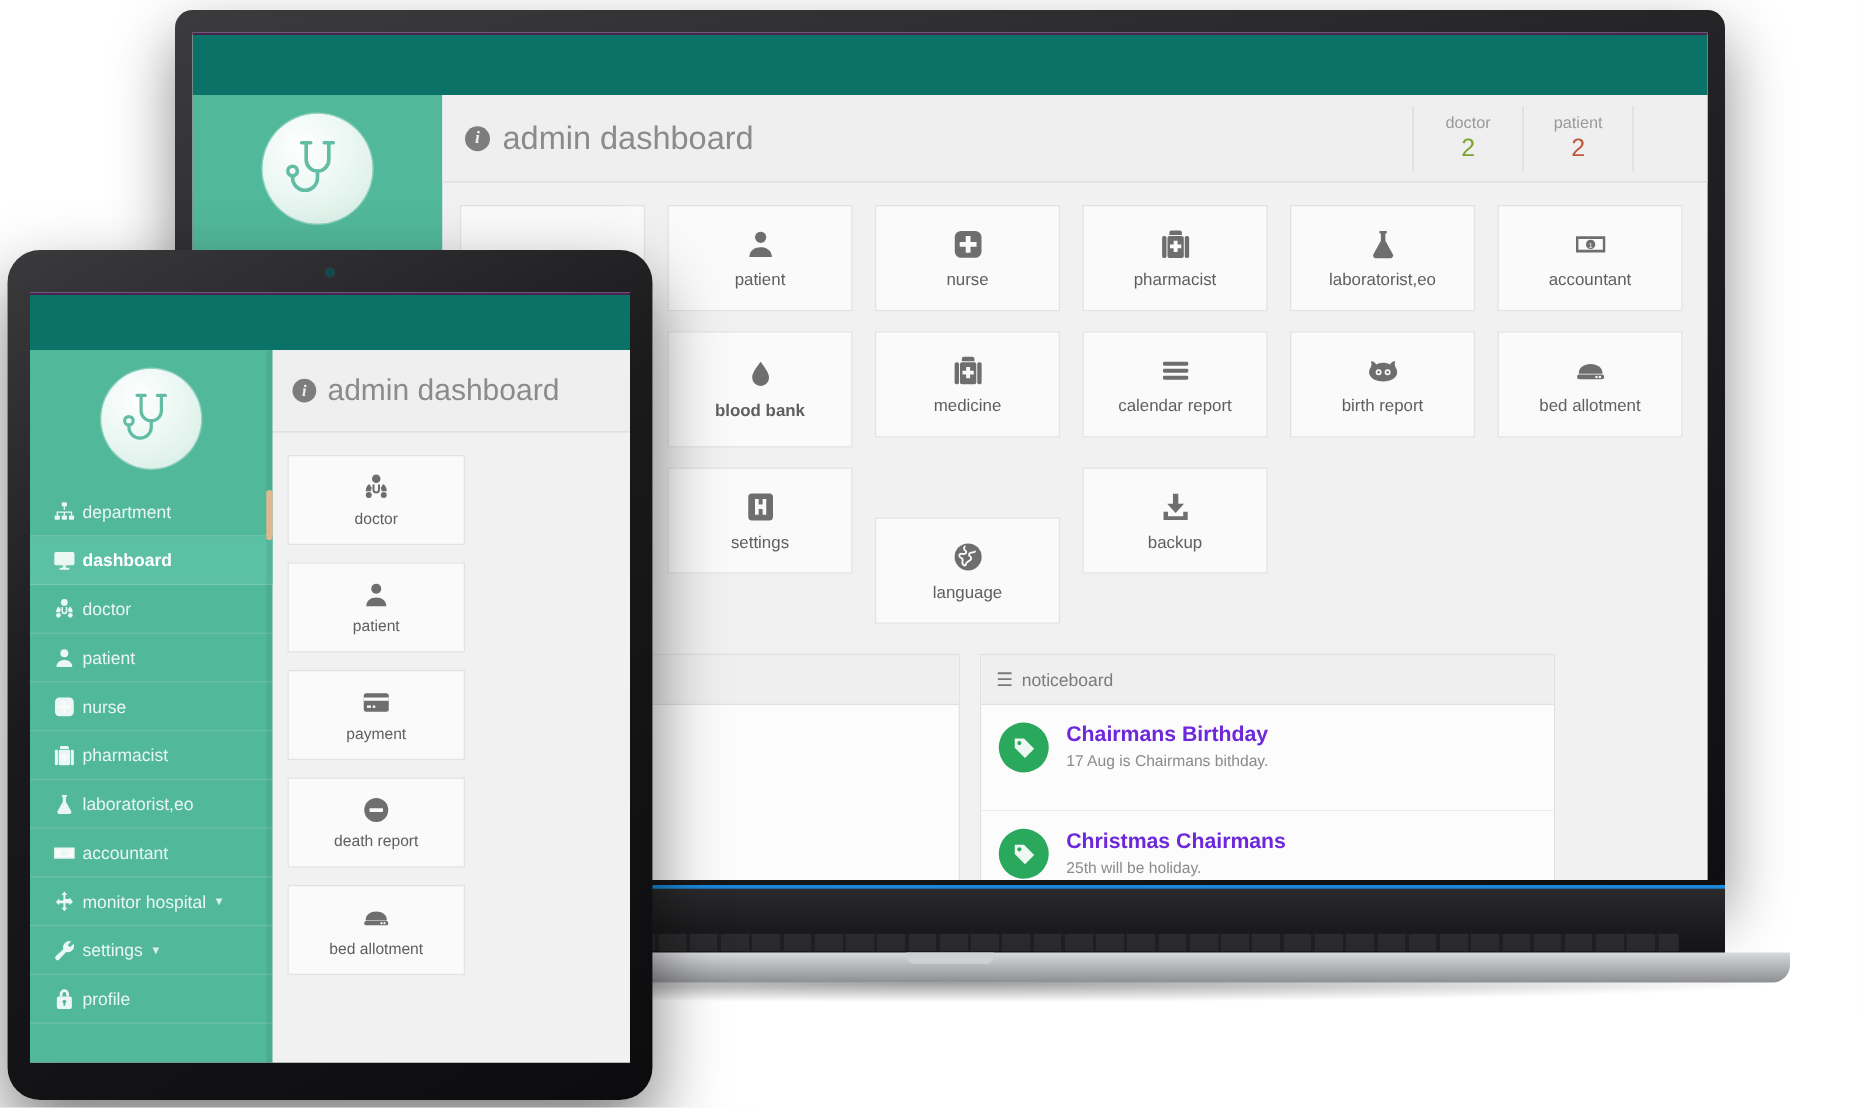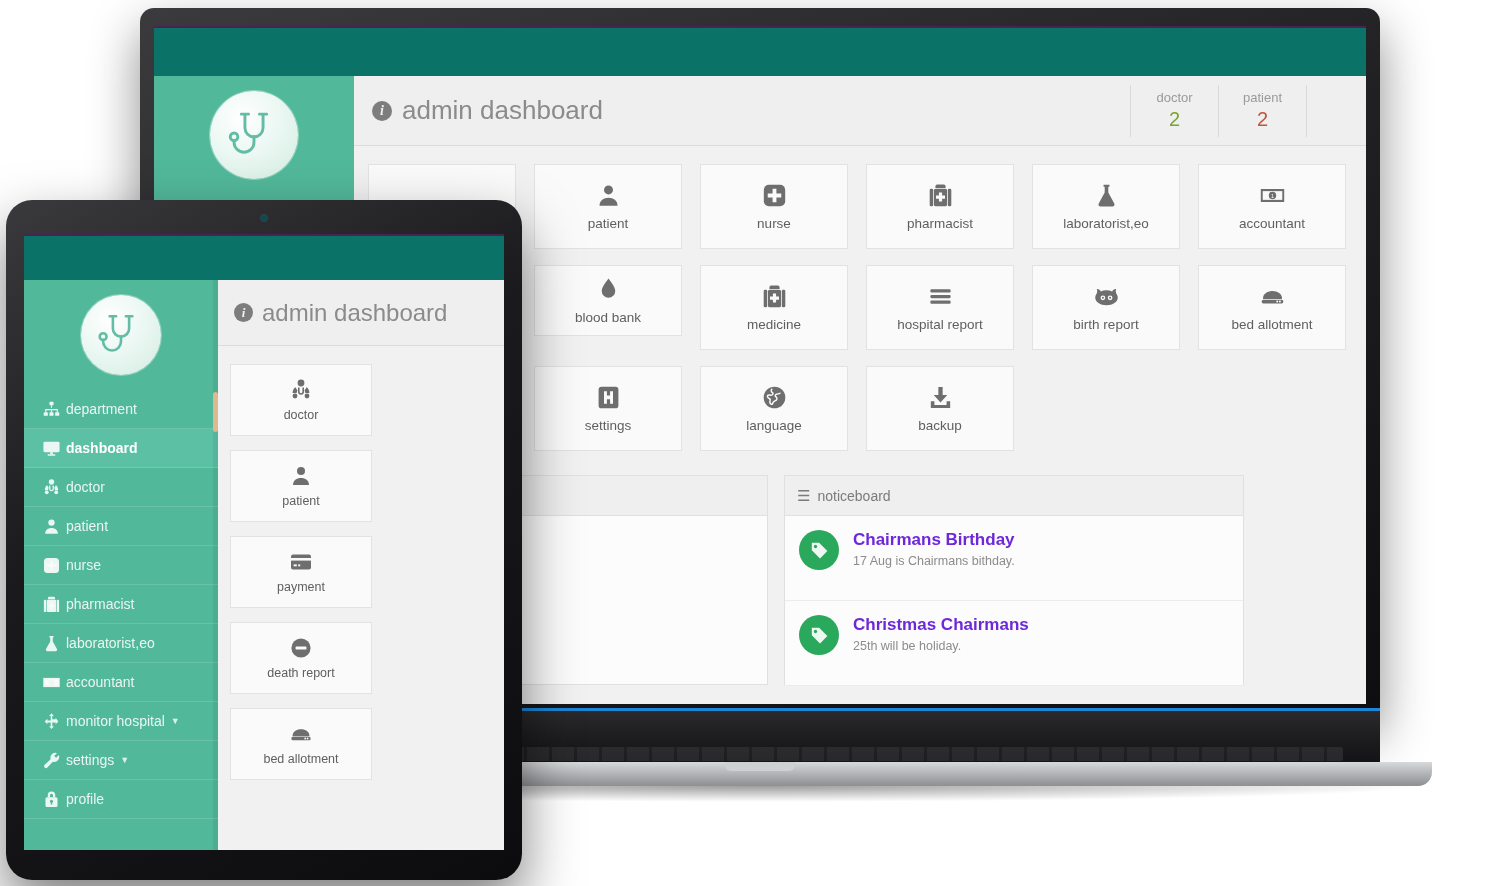--- a/index.html
+++ b/index.html
@@ -239,21 +239,21 @@
                   </div><div class="tile" style="width: 148px; height: 85px;">
                     <span class="tile-ico" style="margin-bottom:7px;">
                       <svg width="27" height="27" viewBox="0 0 24 24" fill="#6e6e6e" aria-hidden="true">
                         <rect x="2" y="4.6" width="20" height="14.8" rx="2"></rect>
                         <rect x="2" y="8" width="20" height="2.6" fill="#fafafa"></rect>
                         <rect x="4.6" y="14.4" width="3.2" height="1.9" fill="#fafafa"></rect>
                         <rect x="9.2" y="14.4" width="2" height="1.9" fill="#fafafa"></rect>
                       </svg>
                     </span>
                     <span class="tile-lbl" style="font-size:13.5px;">payment</span>
-                  </div><div class="tile" style="width: 148px; height: 71px;">
+                  </div><div class="tile" style="width: 148px; height: 93px; font-weight: bold;">
                     <span class="tile-ico" style="margin-bottom:7px;">
                       <svg width="27" height="27" viewBox="0 0 24 24" fill="#6e6e6e" aria-hidden="true">
                         <path d="M12 2.2c3.6 4.8 6 8.3 6 11.1A6 6 0 0 1 6 13.3c0-2.8 2.4-6.3 6-11.1z"></path>
                       </svg>
                     </span>
                     <span class="tile-lbl" style="font-size:13.5px;">blood bank</span>
                   </div><div class="tile" style="width: 148px; height: 85px;">
                     <span class="tile-ico" style="margin-bottom:7px;">
                       <svg width="27" height="27" viewBox="0 0 24 24" fill="#6e6e6e" aria-hidden="true">
                         <path d="M9 2.2h6a1.5 1.5 0 0 1 1.5 1.5v1.6h-9V3.7A1.5 1.5 0 0 1 9 2.2zm-.2 2.2h6.4v.9H8.8z"></path>
@@ -265,21 +265,21 @@
                     </span>
                     <span class="tile-lbl" style="font-size:13.5px;">medicine</span>
                   </div><div class="tile" style="width: 148px; height: 85px;">
                     <span class="tile-ico" style="margin-bottom:7px;">
                       <svg width="27" height="27" viewBox="0 0 24 24" fill="#6e6e6e" aria-hidden="true">
                         <rect x="3" y="5.6" width="18" height="2.9" rx="1"></rect>
                         <rect x="3" y="10.6" width="18" height="2.9" rx="1"></rect>
                         <rect x="3" y="15.6" width="18" height="2.9" rx="1"></rect>
                       </svg>
                     </span>
-                    <span class="tile-lbl" style="font-size:13.5px;">hospital report</span>
+                    <span class="tile-lbl" style="font-size:13.5px;">calendar report</span>
                   </div><div class="tile" style="width: 148px; height: 85px;">
                     <span class="tile-ico" style="margin-bottom:7px;">
                       <svg width="27" height="27" viewBox="0 0 24 24" fill="#6e6e6e" aria-hidden="true">
                         <path d="M3.4 5.4c1.6-.2 3 .8 3.6 2.2A9.3 9.3 0 0 1 12 6.4c1.8 0 3.5.4 5 1.2.6-1.4 2-2.4 3.6-2.2-.5 1.4-.4 2.8.1 4 .8 1.1 1.3 2.4 1.3 3.8 0 3.9-4.5 6.6-10 6.6S2 17.1 2 13.2c0-1.4.5-2.7 1.3-3.8.5-1.2.6-2.6.1-4z"></path>
                         <circle cx="8.8" cy="13.2" r="2.1" fill="#fafafa"></circle>
                         <circle cx="15.2" cy="13.2" r="2.1" fill="#fafafa"></circle>
                         <circle cx="8.8" cy="13.2" r=".9"></circle>
                         <circle cx="15.2" cy="13.2" r=".9"></circle>
                       </svg>
                     </span>
@@ -303,21 +303,21 @@
                     </span>
                     <span class="tile-lbl" style="font-size:13.5px;">noticeboard</span>
                   </div><div class="tile" style="width: 148px; height: 85px;">
                     <span class="tile-ico" style="margin-bottom:7px;">
                       <svg width="27" height="27" viewBox="0 0 24 24" fill="#6e6e6e" aria-hidden="true">
                         <rect x="3.2" y="2.4" width="17.6" height="19.2" rx="2.6"></rect>
                         <path d="M8 6.4h2.6v3.9h2.8V6.4H16v11.2h-2.6v-4.1h-2.8v4.1H8z" fill="#fafafa"></path>
                       </svg>
                     </span>
                     <span class="tile-lbl" style="font-size:13.5px;">settings</span>
-                  </div><div class="tile" style="width: 148px; height: 85px;">
+                  </div><div class="tile" style="width: 148px; height: 85px; margin-top: 40px;">
                     <span class="tile-ico" style="margin-bottom:7px;">
                       <svg width="27" height="27" viewBox="0 0 24 24" fill="#6e6e6e" aria-hidden="true">
                         <circle cx="12" cy="12" r="9.6"></circle>
                         <path d="M9.6 4.6c-1.1 1.4-.4 2.4.6 3.1.9.7.4 1.9-.8 2.2-1.3.3-2.4-.6-3.3.2-.8.8-.2 2.2.9 2.6 1.2.4 1.3 1.4 1 2.4-.4 1.2.2 2.4 1.3 2.9 1 .5 1-.9 1.6-1.8.7-1.1 2-1.1 2.8-2 .9-1 .3-2.3-.6-2.9-1-.6-.4-1.8.6-2.2 1.1-.5 2.3-.1 3.2-.9" fill="none" stroke="#fafafa" stroke-width="1.3" stroke-linecap="round"></path>
                       </svg>
                     </span>
                     <span class="tile-lbl" style="font-size:13.5px;">language</span>
                   </div><div class="tile" style="width: 148px; height: 85px;">
                     <span class="tile-ico" style="margin-bottom:7px;">
                       <svg width="27" height="27" viewBox="0 0 24 24" fill="#6e6e6e" aria-hidden="true">

